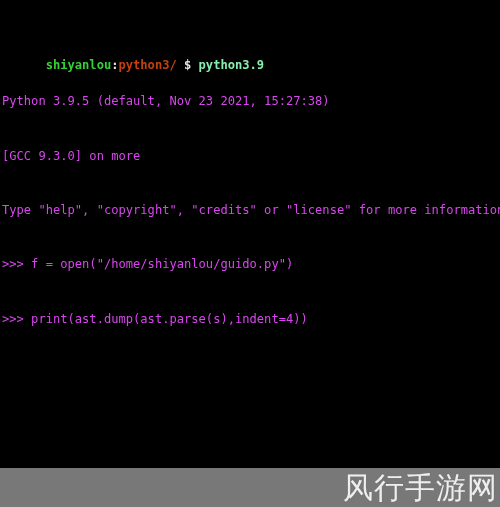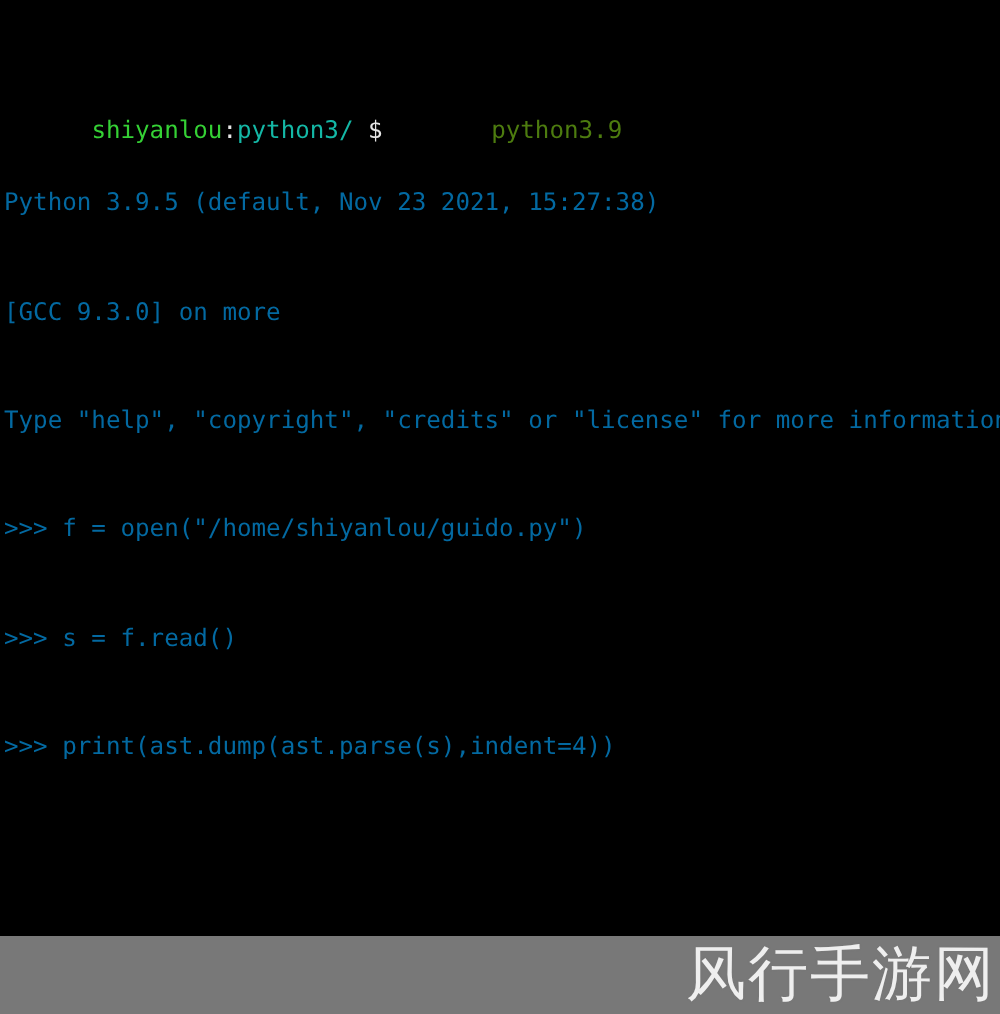--- a/index.html
+++ b/index.html
@@ -32,26 +32,26 @@
     letter-spacing: 0px;
     color: #d8d8d8;
     white-space: pre;
     font-family: "DejaVu Sans Mono", "Liberation Mono", monospace;
   }
   .line {
     white-space: pre;
     height: 18.1px;
     font-variant-ligatures: none;
   }
-  .seg { white-space: pre; }
+  .seg { white-space: pre; font-weight: bold; }
   .c-green  { color: #35d135; }
-  .c-blue   { color: #14b8a6; }
+  .c-blue   { color: #c2410c; }
   .c-white  { color: #e6e6e6; }
-  .c-dgreen { color: #4d7c0f; margin-left: 47px; }
-  .c-out    { color: #0369a1; }
+  .c-dgreen { color: #86efac; }
+  .c-out    { color: #d946ef; }
 
   
   #bottom-overlay {
     position: absolute;
     left: 0;
     top: 468px;
     width: 500px;
     height: 39px;
     background: rgba(200, 200, 200, 0.60);
     pointer-events: none;
@@ -80,21 +80,20 @@
 <div id="terminal">
 
   <div id="term-lines">
     <div class="line">
       <span class="seg c-green">shiyanlou</span><span class="seg c-white">:</span><span class="seg c-blue">python3/</span><span class="seg c-white"> </span><span class="seg c-white">$</span><span class="seg c-white"> </span><span class="seg c-dgreen">python3.9</span>
     </div>
     <div class="line c-out">Python 3.9.5 (default, Nov 23 2021, 15:27:38)</div>
     <div class="line c-out">[GCC 9.3.0] on more</div>
     <div class="line c-out">Type "help", "copyright", "credits" or "license" for more information.</div>
     <div class="line c-out">&gt;&gt;&gt; f = open("/home/shiyanlou/guido.py")</div>
-    <div class="line c-out">&gt;&gt;&gt; s = f.read()</div>
     <div class="line c-out">&gt;&gt;&gt; print(ast.dump(ast.parse(s),indent=4))</div>
     
     
     
     
     
     
     
     
     

